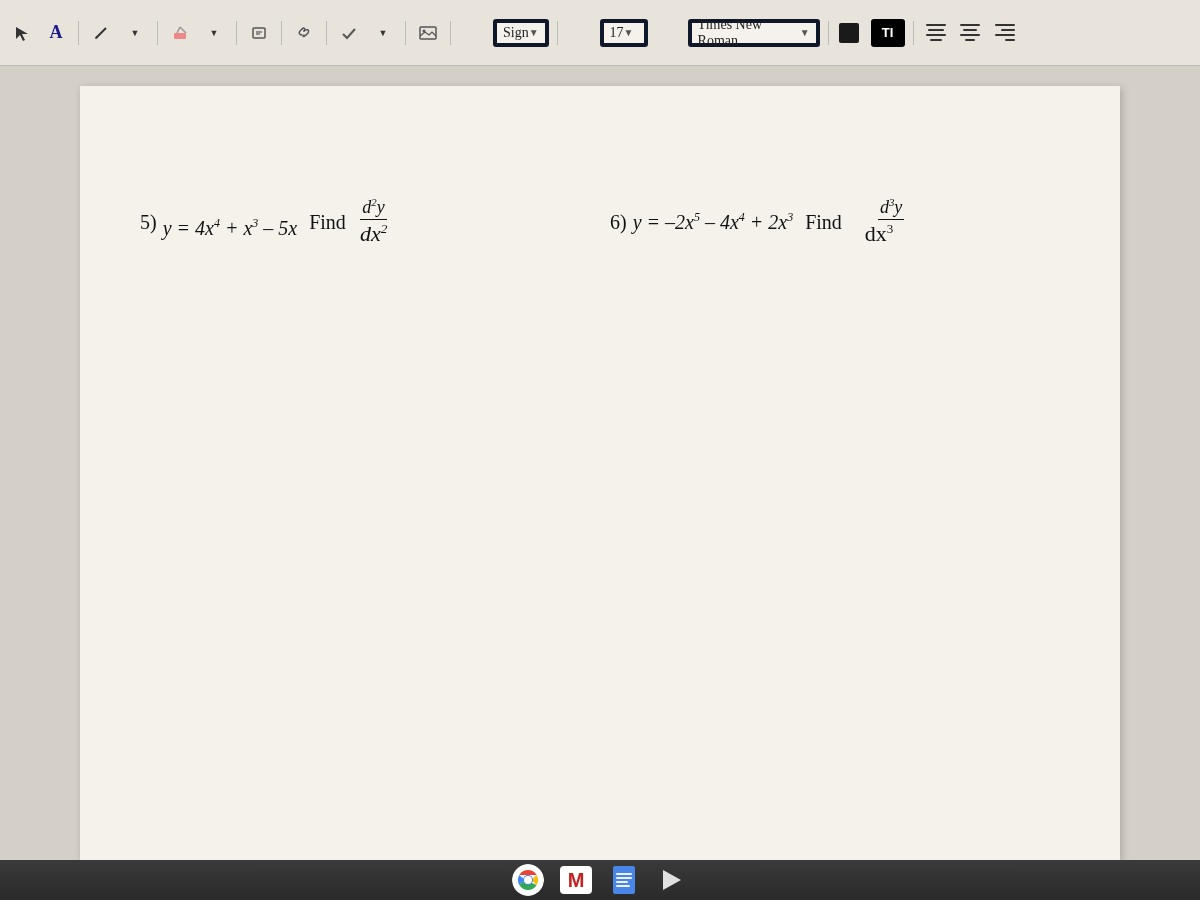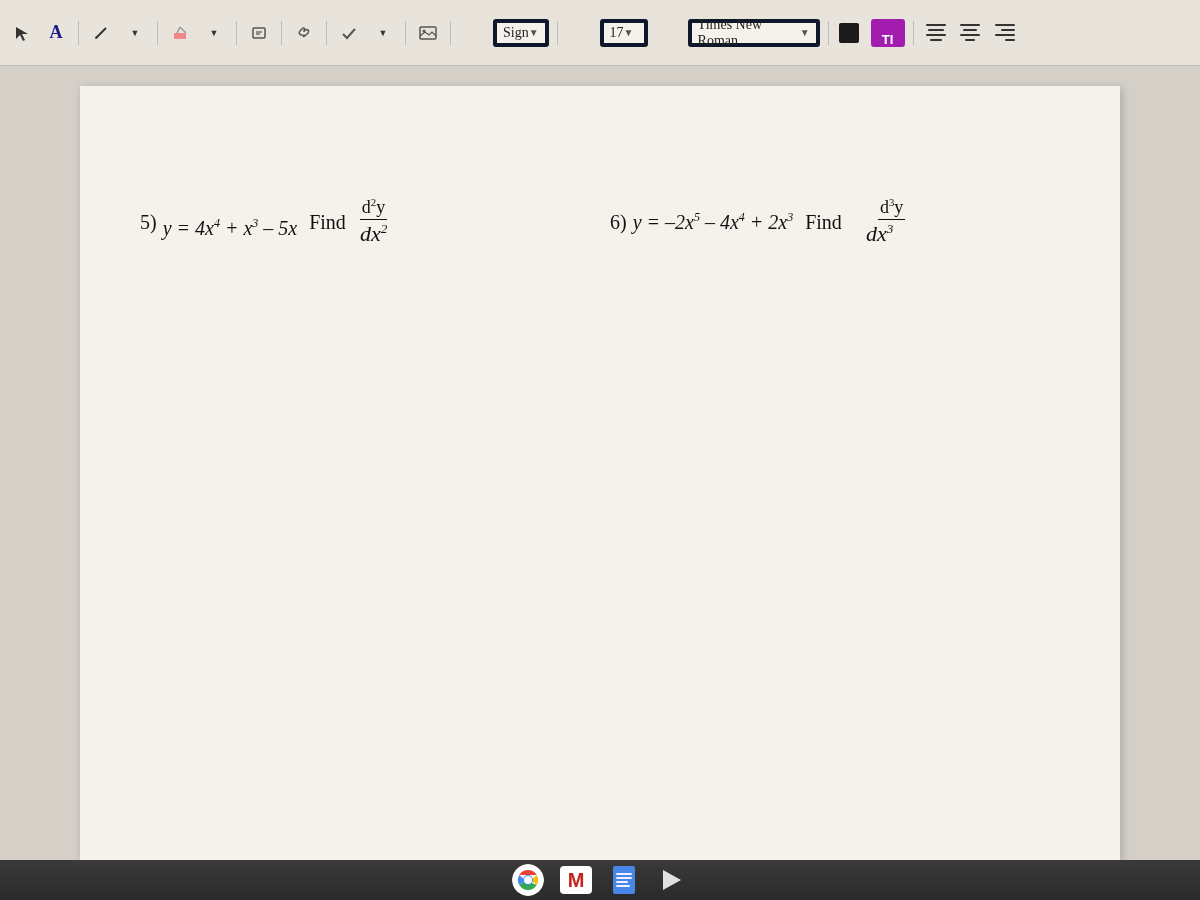--- a/index.html
+++ b/index.html
@@ -79,25 +79,25 @@
     .color-swatch {
       width: 20px;
       height: 20px;
       background: #1a1a1a;
       border-radius: 2px;
       margin: 0 2px;
     }
 
     .toolbar-ti {
       display: flex;
-      align-items: flex-end;
+      align-items: center;
       justify-content: center;
       width: 34px;
       height: 28px;
-      background: #a21caf;
+      background: #000000;
       color: white;
       font-size: 13px;
       font-weight: bold;
       border-radius: 3px;
       font-family: Arial, sans-serif;
       margin-left: 4px;
     }
 
     .align-btn {
       width: 28px;
@@ -342,34 +342,34 @@
 
     <div style="position:absolute; top:110px; left:60px; right:60px; display:flex; align-items:flex-start; gap:20px;">
 
       <div style="flex:1; display:flex; align-items:center; gap:6px; font-size:20px; font-family:'Times New Roman',Times,serif; color:#111;">
         <span style="font-style:normal;">5)</span>
         <span style="font-style:italic; margin-right:6px;margin-top:12px;">
           y = 4x<sup>4</sup> + x<sup>3</sup> – 5x
         </span>
         <span style="font-style:normal; margin-right:4px;">Find</span>
         <span class="fraction">
-          <span class="numerator" style="text-align:right;">d<sup>2</sup>y</span>
+          <span class="numerator" style="font-style:italic;text-align:right;">d<sup>2</sup>y</span>
           <span class="denominator" style="font-style:italic;">dx<sup>2</sup></span>
         </span>
       </div>
 
       <div style="flex:1; display:flex; align-items:center; gap:6px; font-size:20px; font-family:'Times New Roman',Times,serif; color:#111;">
         <span style="font-style:normal;">6)</span>
         <span style="font-style:italic; margin-right:6px;">
           y = –2x<sup>5</sup> – 4x<sup>4</sup> + 2x<sup>3</sup>
         </span>
         <span style="font-style:normal; margin-right:4px;">Find</span>
         <span class="fraction">
-          <span class="numerator" style="margin-left:24px;">d<sup>3</sup>y</span>
-          <span class="denominator" style="font-style:italic;">dx<sup>3</sup></span>
+          <span class="numerator" style="font-style:italic;margin-left:24px;">d<sup>3</sup>y</span>
+          <span class="denominator" style="">dx<sup>3</sup></span>
         </span>
       </div>
 
     </div>
 
   </div>
 </div>
 
 <div id="taskbar">
 

